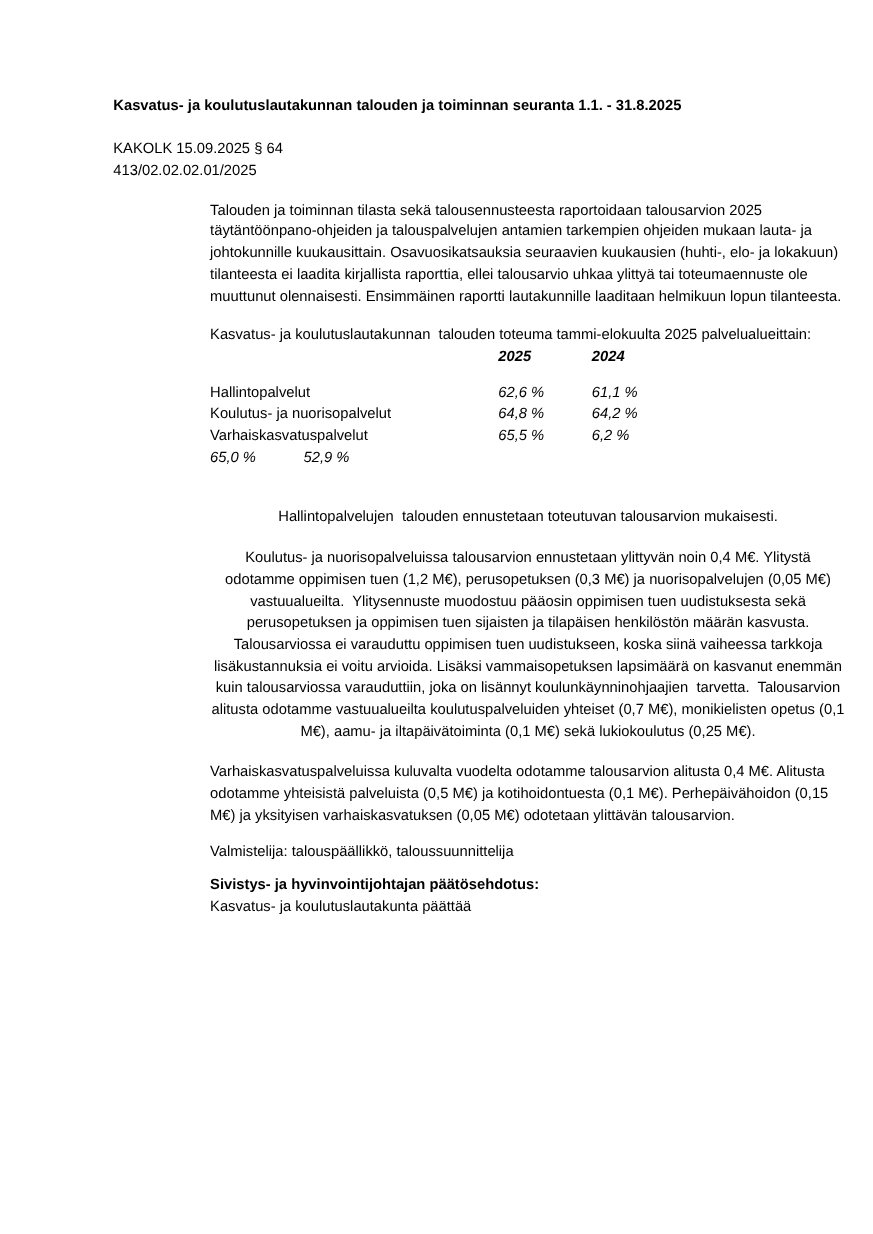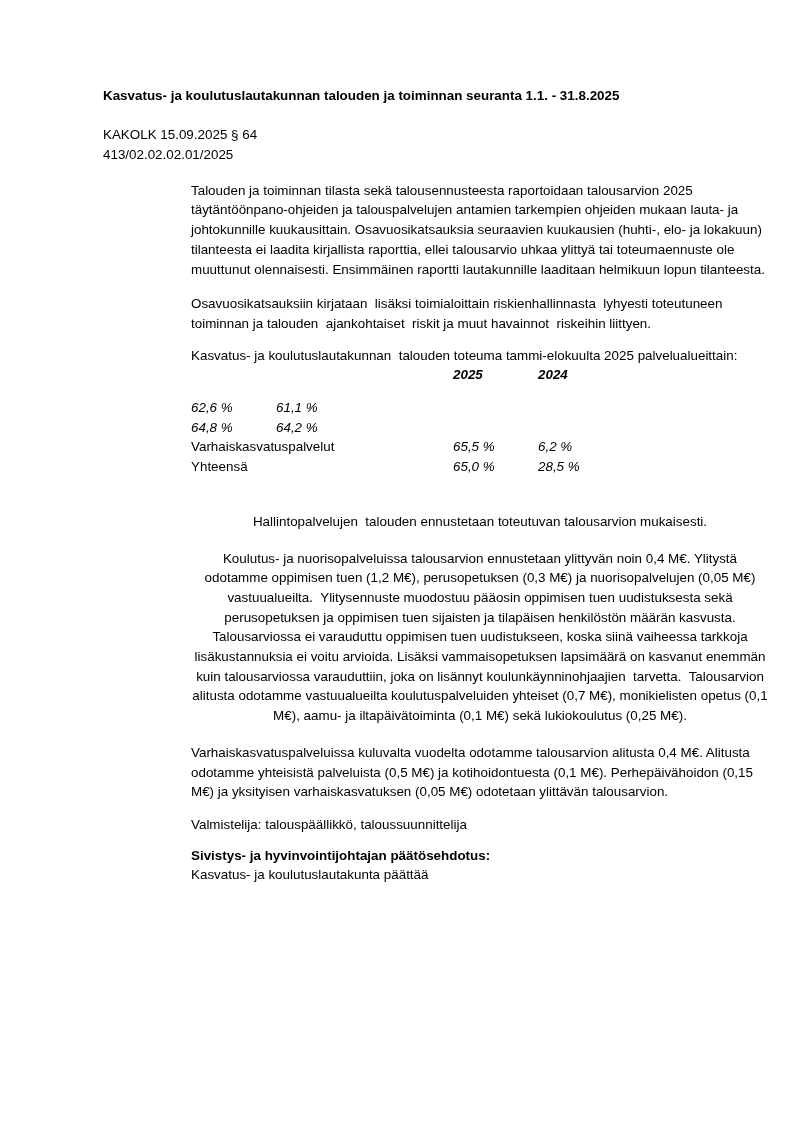--- a/index.html
+++ b/index.html
@@ -50,48 +50,48 @@
   <div class="meta">
     <div>KAKOLK 15.09.2025 § 64</div>
     <div>413/02.02.02.01/2025</div>
   </div>
 
   <div class="body-block">
 
     <p class="mb15">Talouden ja toiminnan tilasta sekä talousennusteesta raportoidaan talousarvion 2025 täytäntöönpano-ohjeiden ja talouspalvelujen antamien tarkempien ohjeiden mukaan lauta- ja johtokunnille kuukausittain. Osavuosikatsauksia seuraavien kuukausien (huhti-, elo- ja lokakuun) tilanteesta ei laadita kirjallista raporttia, ellei talousarvio uhkaa ylittyä tai toteumaennuste ole muuttunut olennaisesti. Ensimmäinen raportti lautakunnille laaditaan helmikuun lopun tilanteesta.</p>
 
 
-    <p class="mb12">Osavuosikatsauksiin kirjataan  lisäksi toimialoittain riskienhallinnasta  lyhyesti toteutuneen toiminnan ja talouden  ajankohtaiset  riskit ja muut havainnot  riskeihin liittyen.</p>
 
     <p>Kasvatus- ja koulutuslautakunnan  talouden toteuma tammi-elokuulta 2025 palvelualueittain:</p>
 
     <div>
       <div class="t-row t-head">
         <div class="t-label"></div>
         <div class="t-val">2025</div>
         <div class="t-val">2024</div>
       </div>
       <div class="mb35">
         <div class="t-row">
+          <div class="t-label">Hallintopalvelut</div>
           <div class="t-val">62,6 %</div>
           <div class="t-val">61,1 %</div>
         </div>
         <div class="t-row">
+          <div class="t-label">Koulutus- ja nuorisopalvelut</div>
           <div class="t-val">64,8 %</div>
           <div class="t-val">64,2 %</div>
         </div>
         <div class="t-row">
           <div class="t-label">Varhaiskasvatuspalvelut</div>
           <div class="t-val">65,5 %</div>
           <div class="t-val">6,2 %</div>
         </div>
         <div class="t-row">
-          <div class="t-label">Yhteensä</div>
           <div class="t-val">65,0 %</div>
-          <div class="t-val">28,5 %</div>
+          <div class="t-val">52,9 %</div>
         </div>
       </div>
     </div>
 
     <p class="mb17">Hallintopalvelujen  talouden ennustetaan toteutuvan talousarvion mukaisesti.</p>
 
     <p class="mb17">Koulutus- ja nuorisopalveluissa talousarvion ennustetaan ylittyvän noin 0,4 M€. Ylitystä odotamme oppimisen tuen (1,2 M€), perusopetuksen (0,3 M€) ja nuorisopalvelujen (0,05 M€) vastuualueilta.  Ylitysennuste muodostuu pääosin oppimisen tuen uudistuksesta sekä perusopetuksen ja oppimisen tuen sijaisten ja tilapäisen henkilöstön määrän kasvusta. Talousarviossa ei varauduttu oppimisen tuen uudistukseen, koska siinä vaiheessa tarkkoja lisäkustannuksia ei voitu arvioida. Lisäksi vammaisopetuksen lapsimäärä on kasvanut enemmän kuin talousarviossa varauduttiin, joka on lisännyt koulunkäynninohjaajien  tarvetta.  Talousarvion alitusta odotamme vastuualueilta koulutuspalveluiden yhteiset (0,7 M€), monikielisten opetus (0,1 M€), aamu- ja iltapäivätoiminta (0,1 M€) sekä lukiokoulutus (0,25 M€).</p>
 
     <p class="mb13">Varhaiskasvatuspalveluissa kuluvalta vuodelta odotamme talousarvion alitusta 0,4 M€. Alitusta odotamme yhteisistä palveluista (0,5 M€) ja kotihoidontuesta (0,1 M€). Perhepäivähoidon (0,15 M€) ja yksityisen varhaiskasvatuksen (0,05 M€) odotetaan ylittävän talousarvion.</p>
 

